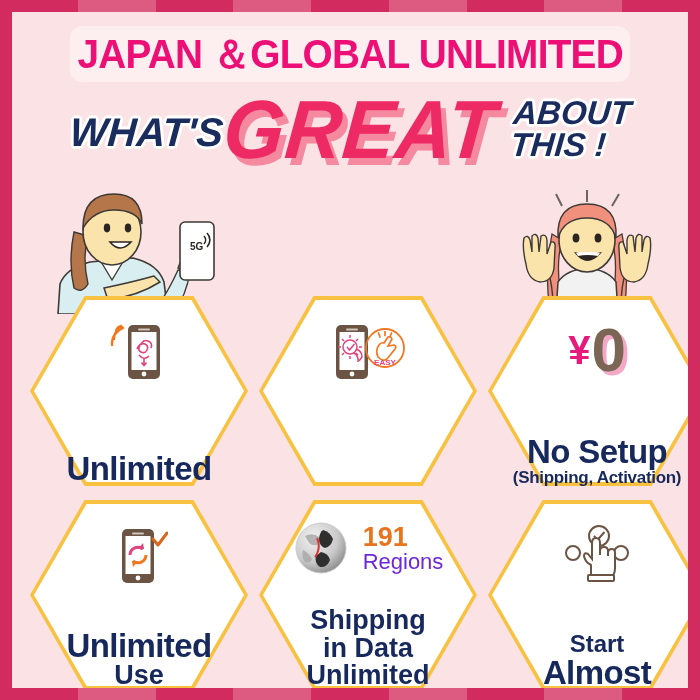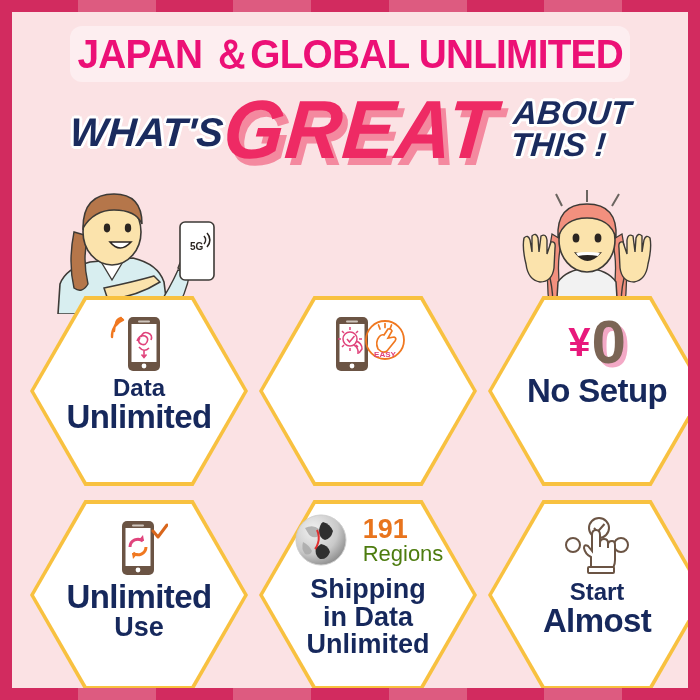--- a/index.html
+++ b/index.html
@@ -85,22 +85,22 @@
     background:#f8c140;
     clip-path:polygon(25% 0%,75% 0%,100% 50%,75% 100%,25% 100%,0% 50%);
   }
   .hex .inner{
     position:absolute;left:4px;top:4px;right:4px;bottom:4px;
     background:#ffffff;
     clip-path:polygon(25% 0%,75% 0%,100% 50%,75% 100%,25% 100%,0% 50%);
   }
   .hex .content{
     position:absolute;inset:0;
-    display:flex;flex-direction:column;align-items:center;justify-content:flex-start;
-    padding-top:14px;box-sizing:border-box;
+    display:flex;flex-direction:column;align-items:center;justify-content:space-between;
+    padding-top:14px;box-sizing:border-box;margin-top:8px;
   }
   .hex-icon{height:64px;display:flex;align-items:center;justify-content:center;}
   .hex-lines{text-align:center;line-height:1.02;margin-top:2px;}
   .ln{color:#16285c;font-weight:bold;display:block;}
   .ln.sm{font-size:24px;}
   .ln.md{font-size:27px;}
   .ln.lg{font-size:33px;letter-spacing:-0.6px;}
   .ln.xs{font-size:17px;letter-spacing:-0.3px;}
 
   
@@ -115,21 +115,21 @@
   .yen-wrap{display:flex;align-items:center;justify-content:center;height:64px;}
   .yen-sym{font-size:40px;font-weight:bold;color:#e8197c;line-height:1;margin-right:1px;}
   .yen-zero{
     font-size:62px;font-weight:bold;color:#7b6555;line-height:1;
     text-shadow:4px 4px 0 #f3a9c6;
   }
   
   .globe-wrap{display:flex;align-items:center;justify-content:center;height:64px;gap:14px;}
   .regions-txt{text-align:left;line-height:1.0;}
   .regions-num{font-size:27px;font-weight:bold;color:#e8741d;display:block;}
-  .regions-lbl{font-size:22px;color:#4d7c0f;display:block;}
+  .regions-lbl{font-size:22px;color:#6d28d9;display:block;}
 </style>
 </head>
 <body>
 
 <div id="poster">
 
   <div class="band top">
       <div class="stripe" style="background: rgb(210, 43, 95); width: 77.7778px;"></div>
       <div class="stripe" style="background: rgb(221, 91, 128); width: 77.7778px;"></div>
       <div class="stripe" style="background: rgb(210, 43, 95); width: 77.7778px;"></div>
@@ -244,21 +244,20 @@
               <circle cx="34" cy="55" r="2.4" fill="#ffffff"></circle>
               <g stroke="#e0447c" stroke-width="1.6" fill="none">
                 <path d="M27 30 q3 -7 8 -5 q4 2 2 6 q-2 4 -6 2 q-4 -2 -1 -6"></path>
                 <path d="M31 26 q2 -6 7 -4 q5 2 3 7"></path>
                 <path d="M29 36 q5 6 10 1"></path>
                 <path d="M34 40 l0 6 m-2.5 -2.5 l2.5 3 l2.5 -3"></path>
               </g>
             </svg>
           </div>
           <div class="hex-lines">
-            <span class="ln sm">Data</span>
             <span class="ln lg">Unlimited</span>
           </div>
         </div>
       </div>
 
       <div class="hex" id="hex1">
         <div class="ring"></div>
         <div class="inner"></div>
         <div class="content">
           <div class="hex-icon">
@@ -288,20 +287,21 @@
       <div class="hex" id="hex2">
         <div class="ring"></div>
         <div class="inner"></div>
         <div class="content">
           <div class="yen-wrap">
             <span class="yen-sym">¥</span>
             <span class="yen-zero">0</span>
           </div>
           <div class="hex-lines" style="margin-top:0px;">
             <span class="ln lg">No Setup</span>
+            <span class="ln xs">(Shipping, Activation)</span>
           </div>
         </div>
       </div>
 
       <div class="hex" id="hex3">
         <div class="ring"></div>
         <div class="inner"></div>
         <div class="content">
           <div class="hex-icon">
             <svg width="58" height="62" viewBox="0 0 58 62">

